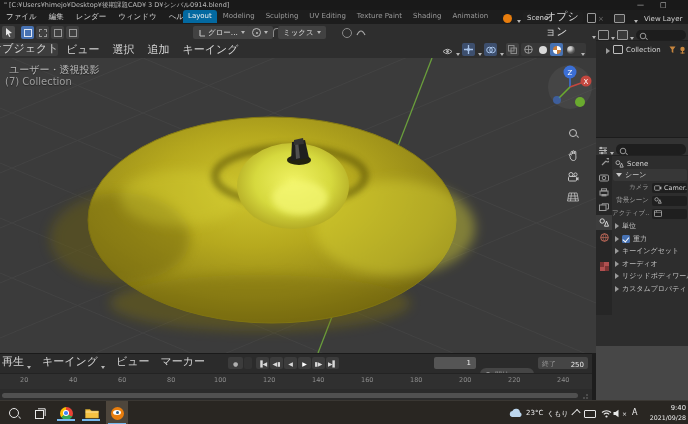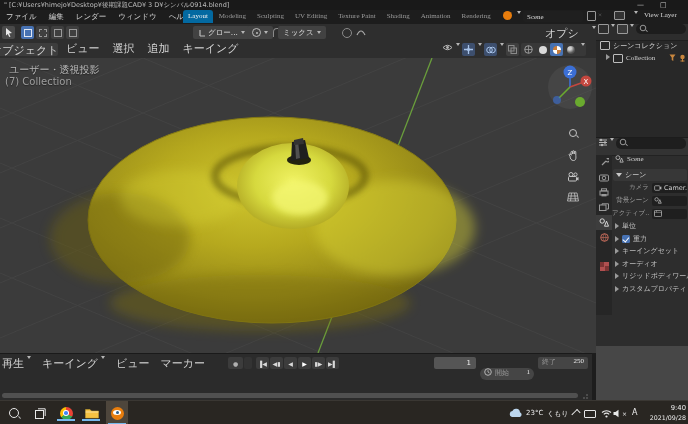--- a/index.html
+++ b/index.html
@@ -1,19 +1,19 @@
 <!DOCTYPE html>
 <html style="--accent: #4772b3; --axis-green: #6a9e3c; --cymbal-gold: #b9ac1e; --cymbal-highlight: #f0f263; --cymbal-dark: #6e6210; --taskbar-underline: #76b9ed;"><head>
 <meta charset="utf-8">
 <style>
   html,body{margin:0;padding:0;background:#111;}
   #app{position:relative;width:688px;height:424px;background:#1d1d1d;overflow:hidden;
        font-family:"DejaVu Sans",sans-serif;color:#ccc;}
   .abs{position:absolute;}
-  .flex{display:flex;align-items:flex-start;font-family:Liberation Serif, serif;}
+  .flex{display:flex;align-items:flex-end;}
   .f7{font-size:7px;} .f75{font-size:11px;}
   .txt{color:#d4d4d4;} .dim{color:#9a9a9a;}
   .chev{width:0;height:0;border-left:2.5px solid transparent;border-right:2.5px solid transparent;
         border-top:3.5px solid #b5b5b5;display:inline-block;margin-left:3px;flex:none;}
   .tri-r{width:0;height:0;border-top:3px solid transparent;border-bottom:3px solid transparent;
          border-left:4px solid #9a9a9a;display:inline-block;flex:none;}
   .tri-d{width:0;height:0;border-left:3px solid transparent;border-right:3px solid transparent;
          border-top:4px solid #c8c8c8;display:inline-block;flex:none;}
   .hbtn{background:#424242;border-radius:2px;height:13px;display:flex;align-items:center;
         padding:0 5px;font-size:7.5px;color:#ddd;white-space:nowrap;}
@@ -341,20 +341,34 @@
           <circle cx="4" cy="4" r="3.3" fill="none" stroke="#b5b5b5"></circle>
           <path d="M4 2.2 V4 L5.5 5" stroke="#b5b5b5" fill="none" stroke-width="0.9"></path>
         </svg>
       <span class="f7 dim">開始</span>
       <span class="f7" style="color:#e8e8e8;margin-left:auto;">1</span>
     </div>
     <div class="flex abs" style="left:538px;top:3px;width:50px;height:12px;background:#454545;border-radius:2px;padding:0 4px;box-sizing:border-box;gap:3px;">
       <span class="f7 dim">終了</span>
       <span class="f7" style="color:#e8e8e8;margin-left:auto;">250</span>
     </div>
+    <div class="abs" style="left:0;top:19px;width:592px;height:15px;background:#303030;border-top:1px solid #232323;">
+      <span class="tick" style="left:20px;">20</span>
+      <span class="tick" style="left:69px;">40</span>
+      <span class="tick" style="left:118px;">60</span>
+      <span class="tick" style="left:167px;">80</span>
+      <span class="tick" style="left:214px;">100</span>
+      <span class="tick" style="left:263px;">120</span>
+      <span class="tick" style="left:312px;">140</span>
+      <span class="tick" style="left:361px;">160</span>
+      <span class="tick" style="left:410px;">180</span>
+      <span class="tick" style="left:459px;">200</span>
+      <span class="tick" style="left:508px;">220</span>
+      <span class="tick" style="left:557px;">240</span>
+    </div>
     <div class="abs" style="left:2px;top:39px;width:576px;height:5px;background:#505050;border-radius:2.5px;"></div>
     <div class="abs" style="left:582px;top:39px;width:6px;height:6px;">
       <svg width="6" height="6">
           <circle cx="2" cy="5" r="0.8" fill="#777"></circle>
           <circle cx="5" cy="5" r="0.8" fill="#777"></circle>
           <circle cx="5" cy="2" r="0.8" fill="#777"></circle>
         </svg>
     </div>
   </div>
 
@@ -362,24 +376,20 @@
 
     <div class="abs" style="left:0;top:0;width:92px;height:113px;background:#282828;">
       <div class="flex" style="height:16px;background:#2d2d2d;border-bottom:1px solid #1f1f1f;padding:0 2px;gap:2px;">
         <span style="width:9px;height:8px;border:1px solid #9a9a9a;border-radius:1px;flex:none;"></span>
         <span class="chev" style="margin-left:0;"></span>
         <span style="width:9px;height:8px;border:1px solid #9a9a9a;border-radius:1px;background:#3a3a3a;flex:none;"></span>
         <span class="chev" style="margin-left:0;"></span>
         <span class="flex" style="flex:1;height:10px;background:#1d1d1d;border-radius:5px;padding:0 3px;">
             <span class="mag" style="transform:scale(0.8);"></span>
           </span>
-      </div>
-      <div class="flex" style="height:13px;padding:0 4px;gap:3px;">
-        <span style="width:8px;height:7px;border:1px solid #bdbdbd;border-radius:1px;flex:none;"></span>
-        <span class="f7 txt" style="white-space:nowrap;overflow:hidden;">シーンコレクション</span>
       </div>
       <div class="flex" style="height:13px;padding:0 2px 0 10px;gap:3px;">
         <span class="tri-r"></span>
         <span style="width:8px;height:7px;border:1px solid #bdbdbd;border-radius:1px;flex:none;"></span>
         <span class="f7 txt" style="flex:1;">Collection</span>
         <svg width="7" height="8" viewBox="0 0 7 8">
             <path d="M0.5 0.5 H6.5 L4.3 3.5 V7 L2.7 6 V3.5 Z" fill="#c8863e"></path>
           </svg>
         <svg width="7" height="8" viewBox="0 0 7 8">
             <circle cx="3.5" cy="3" r="2.2" fill="#c8863e"></circle>

